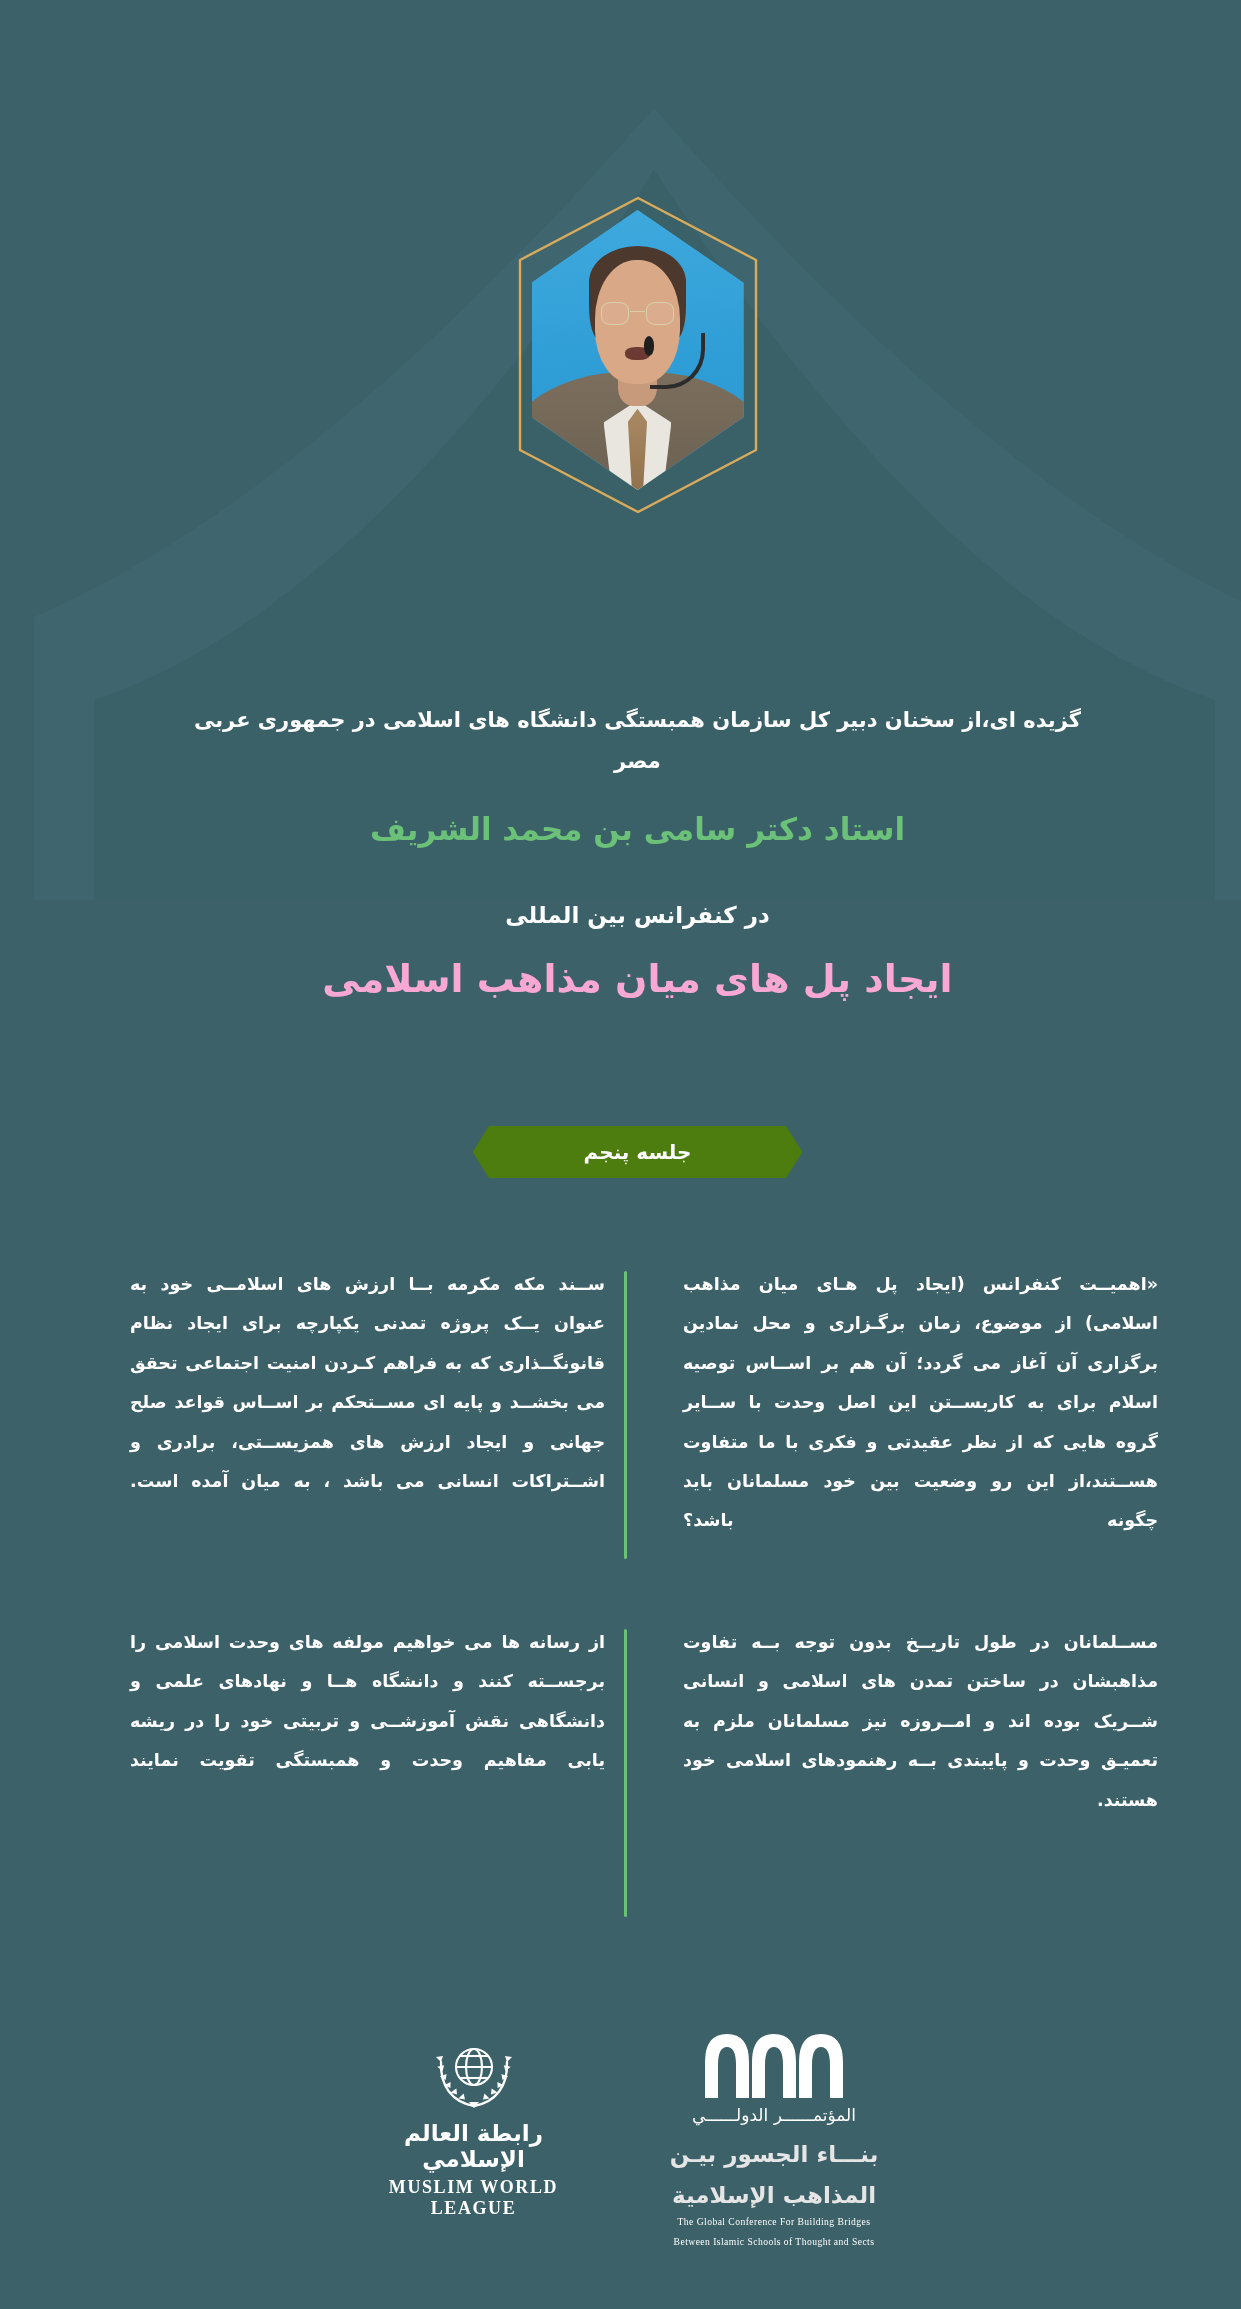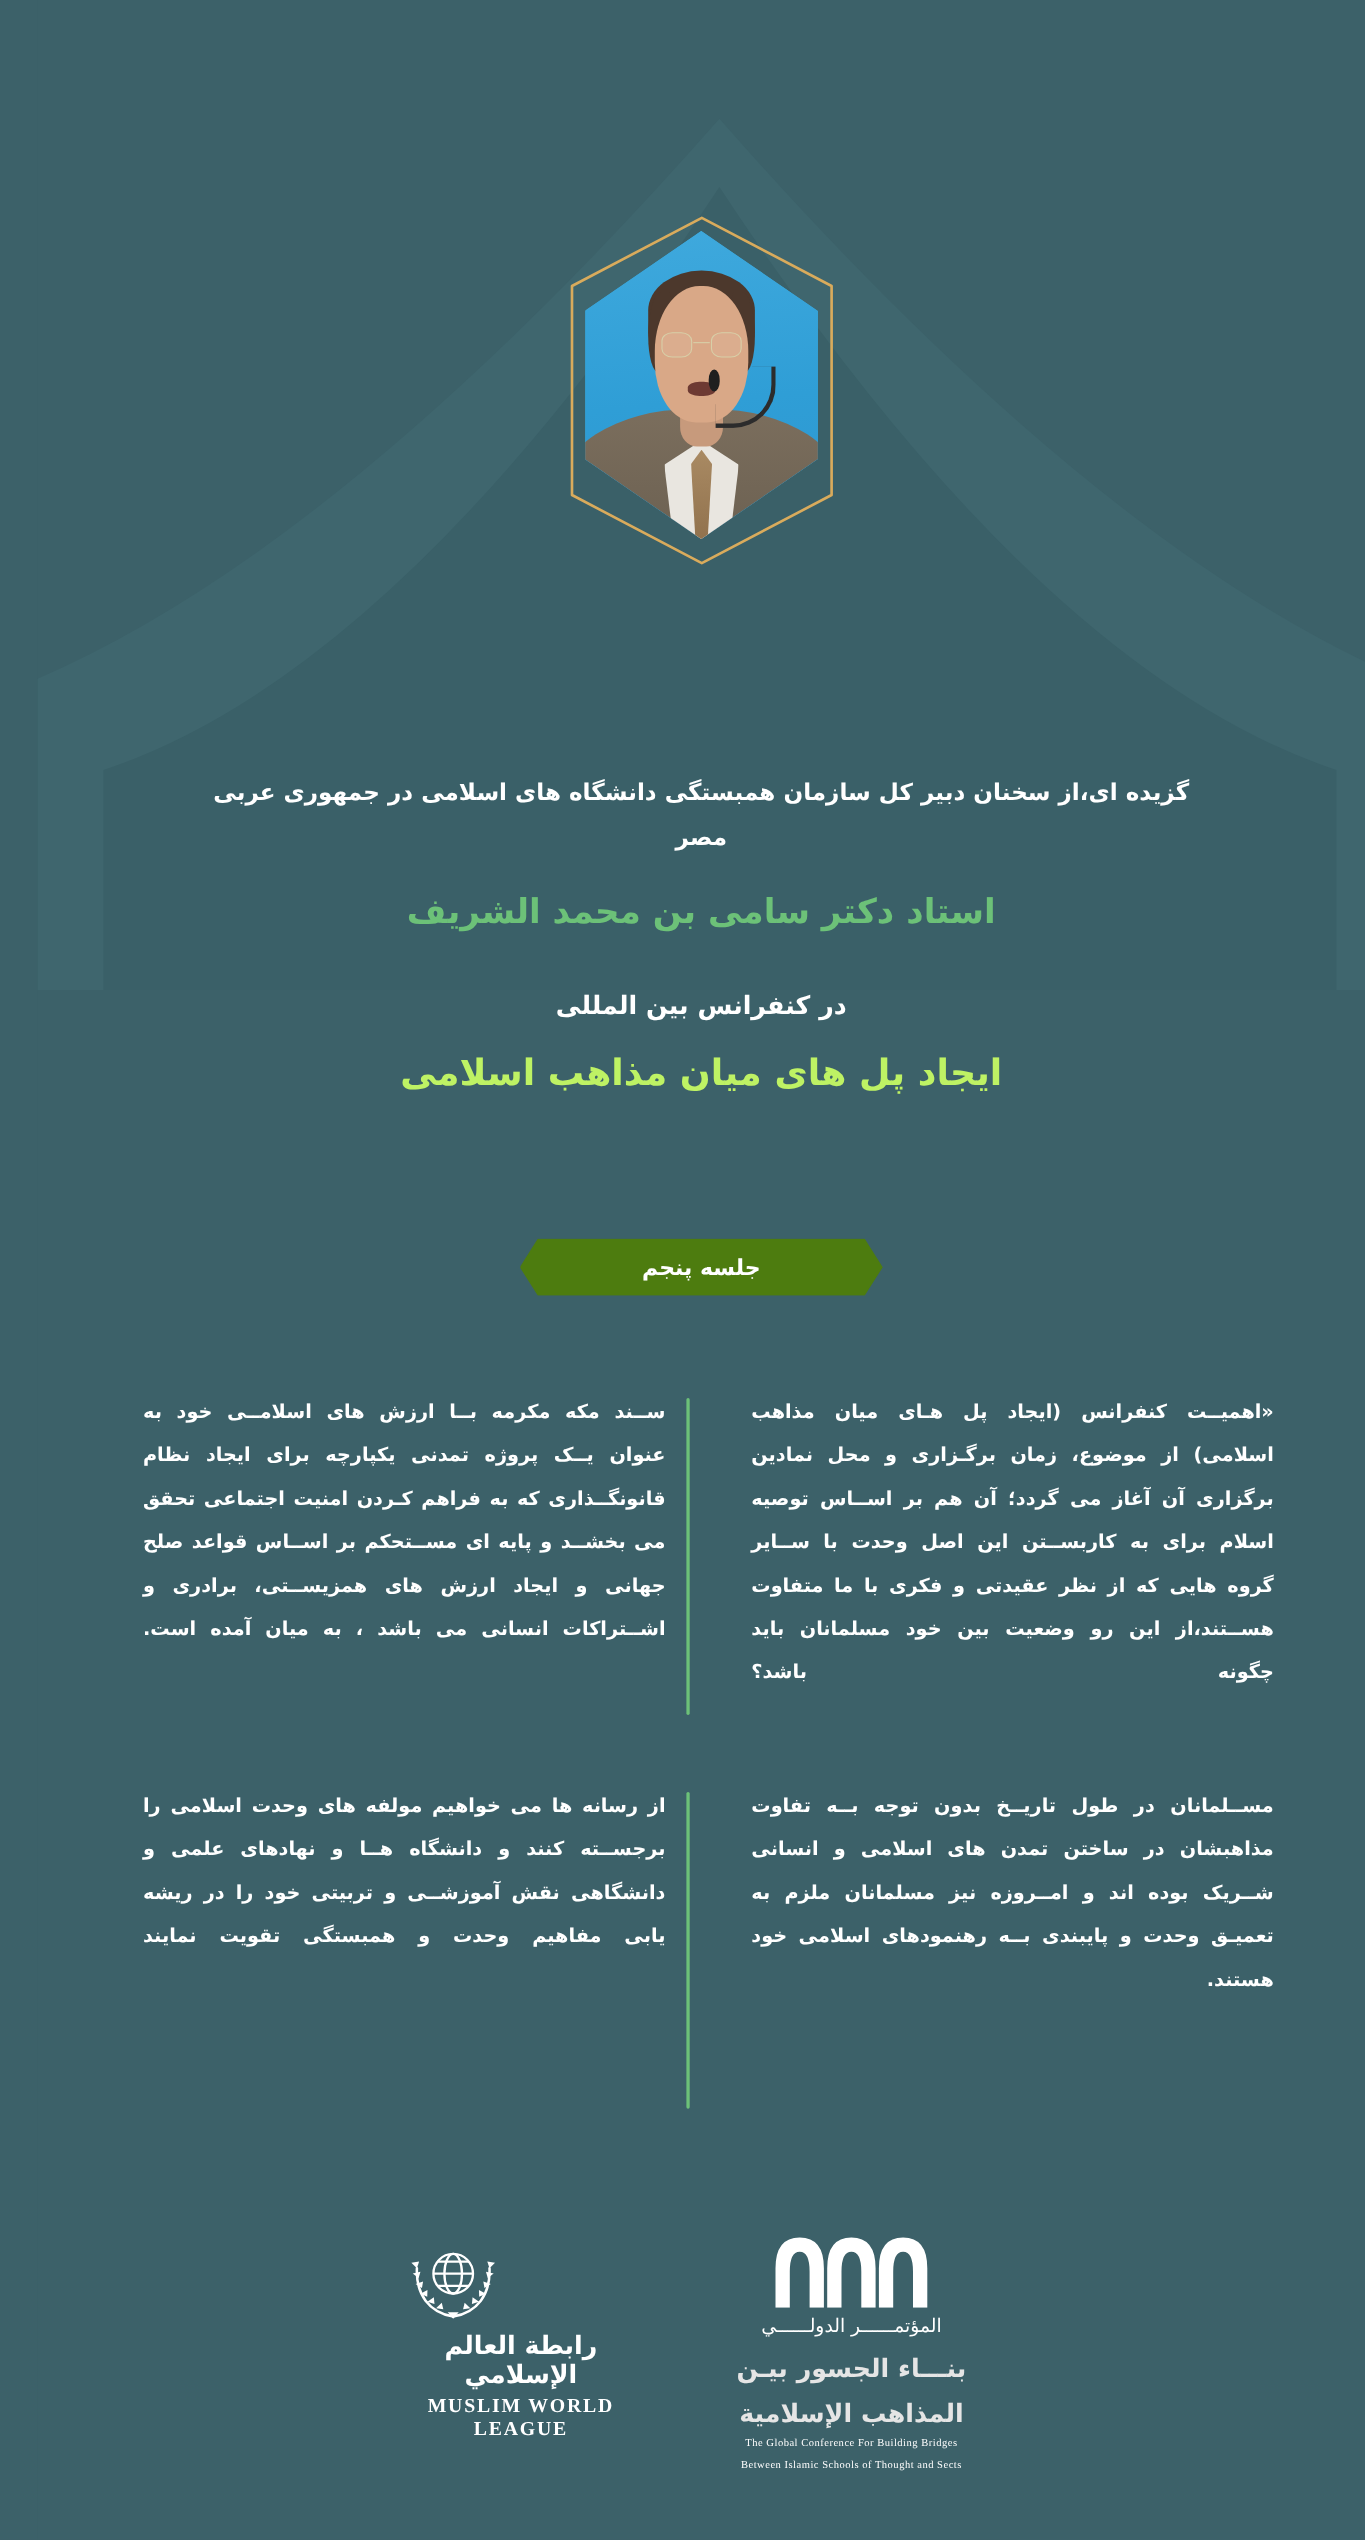--- a/index.html
+++ b/index.html
@@ -117,22 +117,22 @@
   }
   .subtitle-2 {
     top: 895px;
     font-size: 23px;
     color: #ffffff;
     font-weight: 600;
     line-height: 1.8;
   }
   .conf-title {
     top: 945px;
-    font-size: 33px;
-    color: #bef264;
+    font-size: 38px;
+    color: #f9a8d4;
     font-weight: 700;
     line-height: 1.8;
   }
 
   
   .session-banner {
     position: absolute;
     left: 50%; top: 1126px;
     transform: translateX(-50%);
     width: 330px; height: 52px;
@@ -201,21 +201,21 @@
   }
   .conf-ar-2 {
     font-size: 23px; font-weight: 800; direction: rtl; line-height: 1.22; color:#e5e5e5;margin-top:13px;
   }
   .conf-en {
     margin-top: 6px;
     font-family: "Liberation Serif", "DejaVu Serif", serif;
     font-size: 9.6px; line-height: 1.45; letter-spacing: .45px;
     direction: ltr; color:#fff;
   }
-  .logo-mwl { display: flex; flex-direction: column; align-items: flex-end; width: 215px; padding-top: 2px; }
+  .logo-mwl { display: flex; flex-direction: column; align-items: center; width: 215px; padding-top: 2px; }
   .mwl-ar {
     font-size: 23px; font-weight: 700; direction: rtl; margin-top: 8px; color:#fff;
   }
   .mwl-en {
     font-family: "Liberation Serif", "DejaVu Serif", serif;
     font-size: 18px; letter-spacing: 1.6px; margin-top: 5px;
     direction: ltr; color:#fff; font-weight: 600;
   }
 </style>
 </head>

